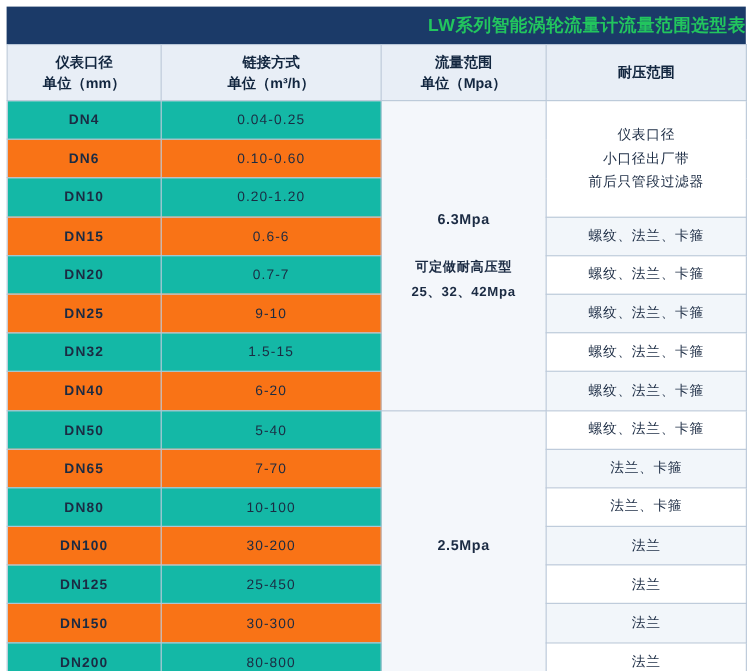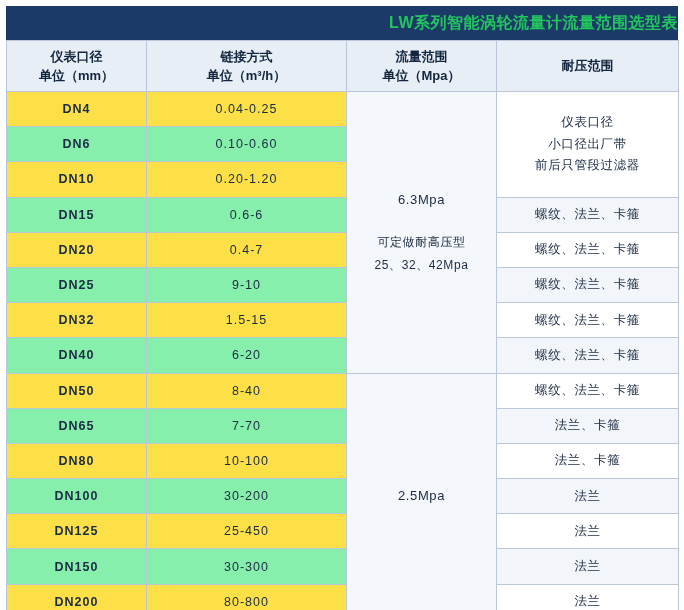--- a/index.html
+++ b/index.html
@@ -51,36 +51,37 @@
     font-size: 13px;
     line-height: 1.5;
     color: #12263f;
   }
   tbody td {
     height: 34.2px;
     font-size: 12.5px;
     letter-spacing: 0.6px;
   }
   tbody tr.alt td {
-    background: #86efac;
+    background: #f97316;
   }
   tbody tr td {
-    background: #fde047;
+    background: #14b8a6;
   }
   td.dn {
     font-weight: bold;
     letter-spacing: 1px;
   }
   td.range {
     letter-spacing: 1px;
   }
   td.press {
     background: #f4f7fb !important;
     font-size: 13px;
     line-height: 1.9;
+    font-weight: bold;
   }
   td.press .sub {
     font-size: 12px;
     display: block;
   }
   td.link {
     background: #ffffff !important;
     line-height: 1.7;
   }
   td.link.altbg {
@@ -152,21 +153,21 @@
         </tr>
         <tr class="alt">
           <td class="dn">DN15</td>
           <td class="range">0.6-6</td>
           <td class="link altbg" rowspan="1">
             <div>螺纹、法兰、卡箍</div>
           </td>
         </tr>
         <tr>
           <td class="dn">DN20</td>
-          <td class="range">0.4-7</td>
+          <td class="range">0.7-7</td>
           <td class="link" rowspan="1">
             <div>螺纹、法兰、卡箍</div>
           </td>
         </tr>
         <tr class="alt">
           <td class="dn">DN25</td>
           <td class="range">9-10</td>
           <td class="link altbg" rowspan="1">
             <div>螺纹、法兰、卡箍</div>
           </td>
@@ -180,21 +181,21 @@
         </tr>
         <tr class="alt">
           <td class="dn">DN40</td>
           <td class="range">6-20</td>
           <td class="link altbg" rowspan="1">
             <div>螺纹、法兰、卡箍</div>
           </td>
         </tr>
         <tr>
           <td class="dn">DN50</td>
-          <td class="range">8-40</td>
+          <td class="range">5-40</td>
           <td class="press" rowspan="7">
             <div>2.5Mpa</div>
           </td>
           <td class="link" rowspan="1">
             <div>螺纹、法兰、卡箍</div>
           </td>
         </tr>
         <tr class="alt">
           <td class="dn">DN65</td>
           <td class="range">7-70</td>

